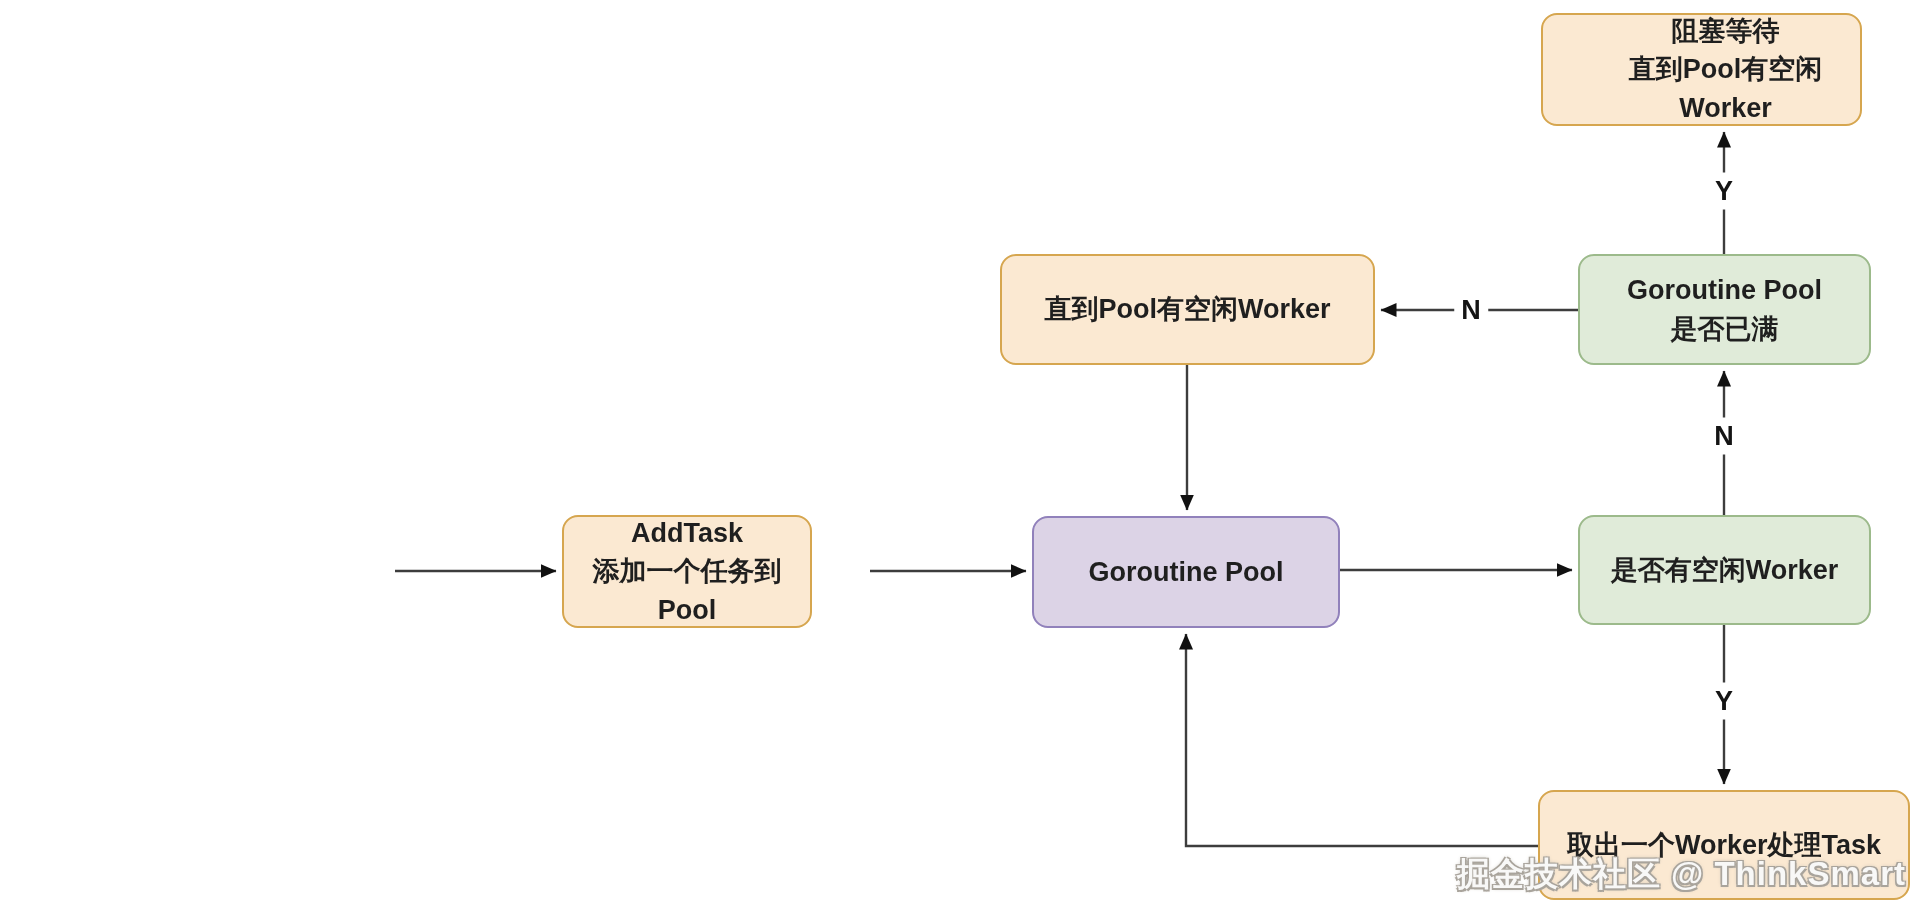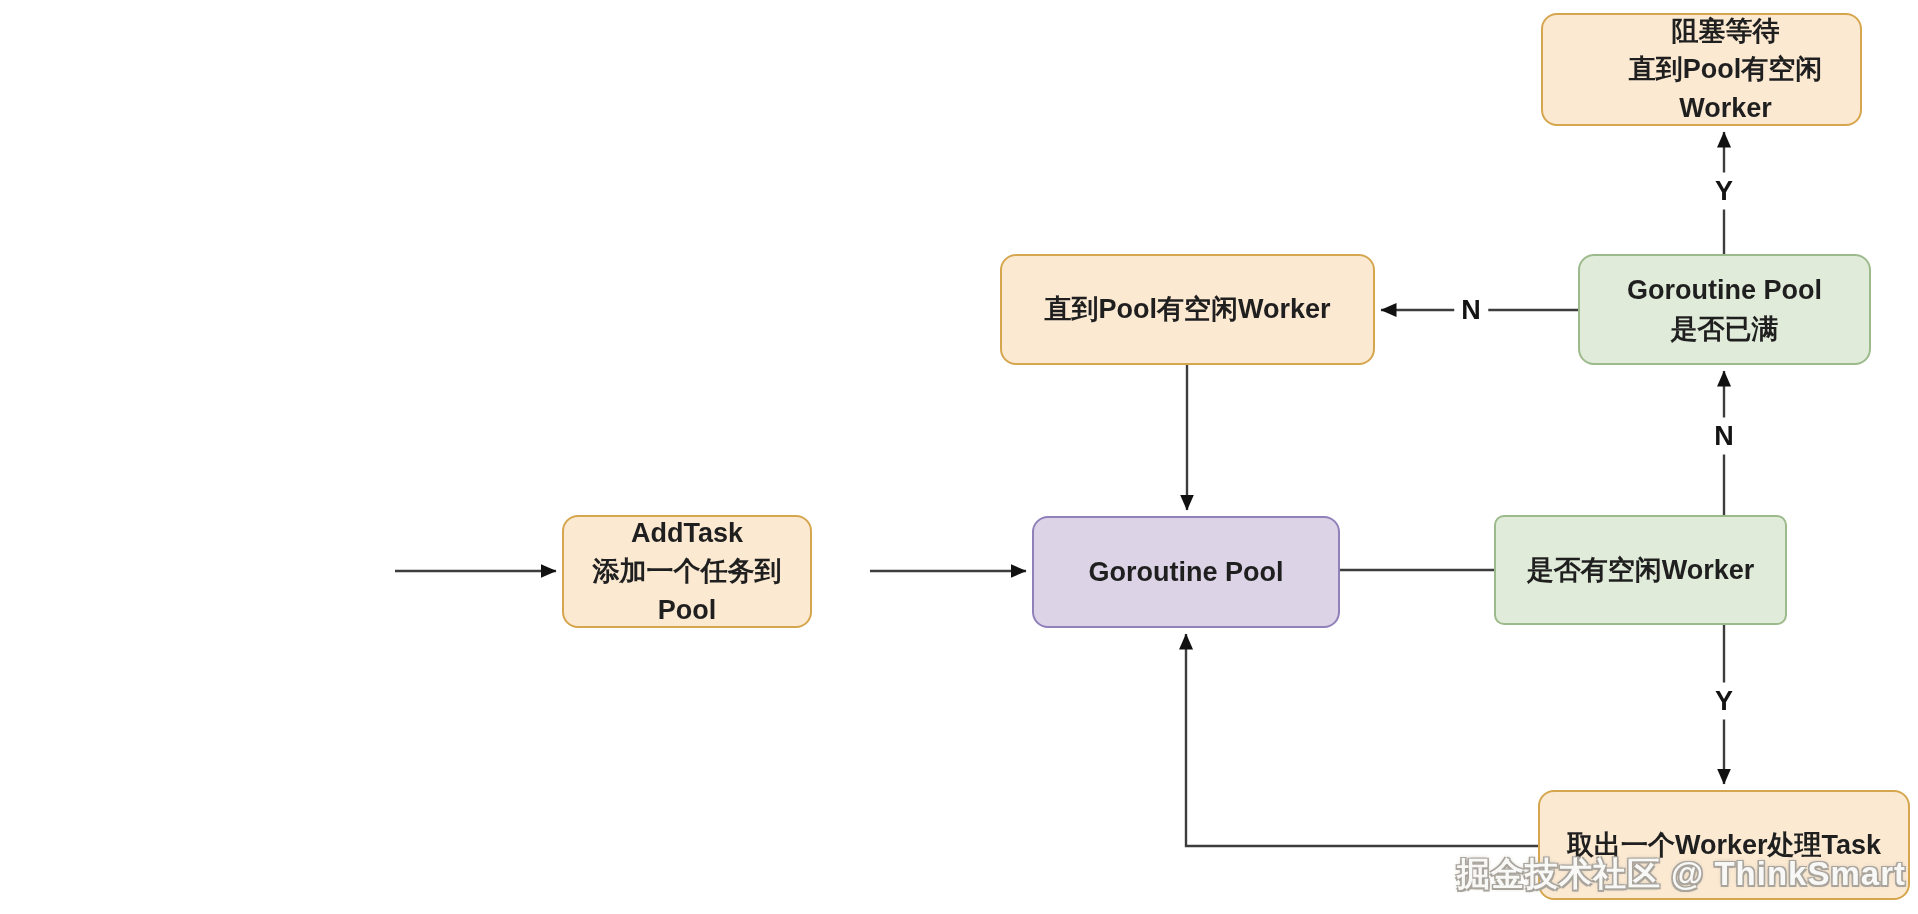--- a/index.html
+++ b/index.html
@@ -93,21 +93,21 @@
 
   <div class="node orange" style="left:562px; top:515px; width:250px; height:113px;">
     <span class="label">AddTask
 添加一个任务到Pool</span>
   </div>
 
   <div class="node purple" style="left:1032px; top:516px; width:308px; height:112px;">
     <span class="label">Goroutine Pool</span>
   </div>
 
-  <div class="node green" style="left:1494px; top:515px; width:293px; height:110px;border-radius:10px;">
+  <div class="node green" style="left:1578px; top:515px; width:293px; height:110px;">
     <span class="label">是否有空闲Worker</span>
   </div>
 
   <div class="node green" style="left:1578px; top:254px; width:293px; height:111px;">
     <span class="label">Goroutine Pool
 是否已满</span>
   </div>
 
   <div class="node orange" style="left:1000px; top:254px; width:375px; height:111px;">
     <span class="label">直到Pool有空闲Worker</span>

